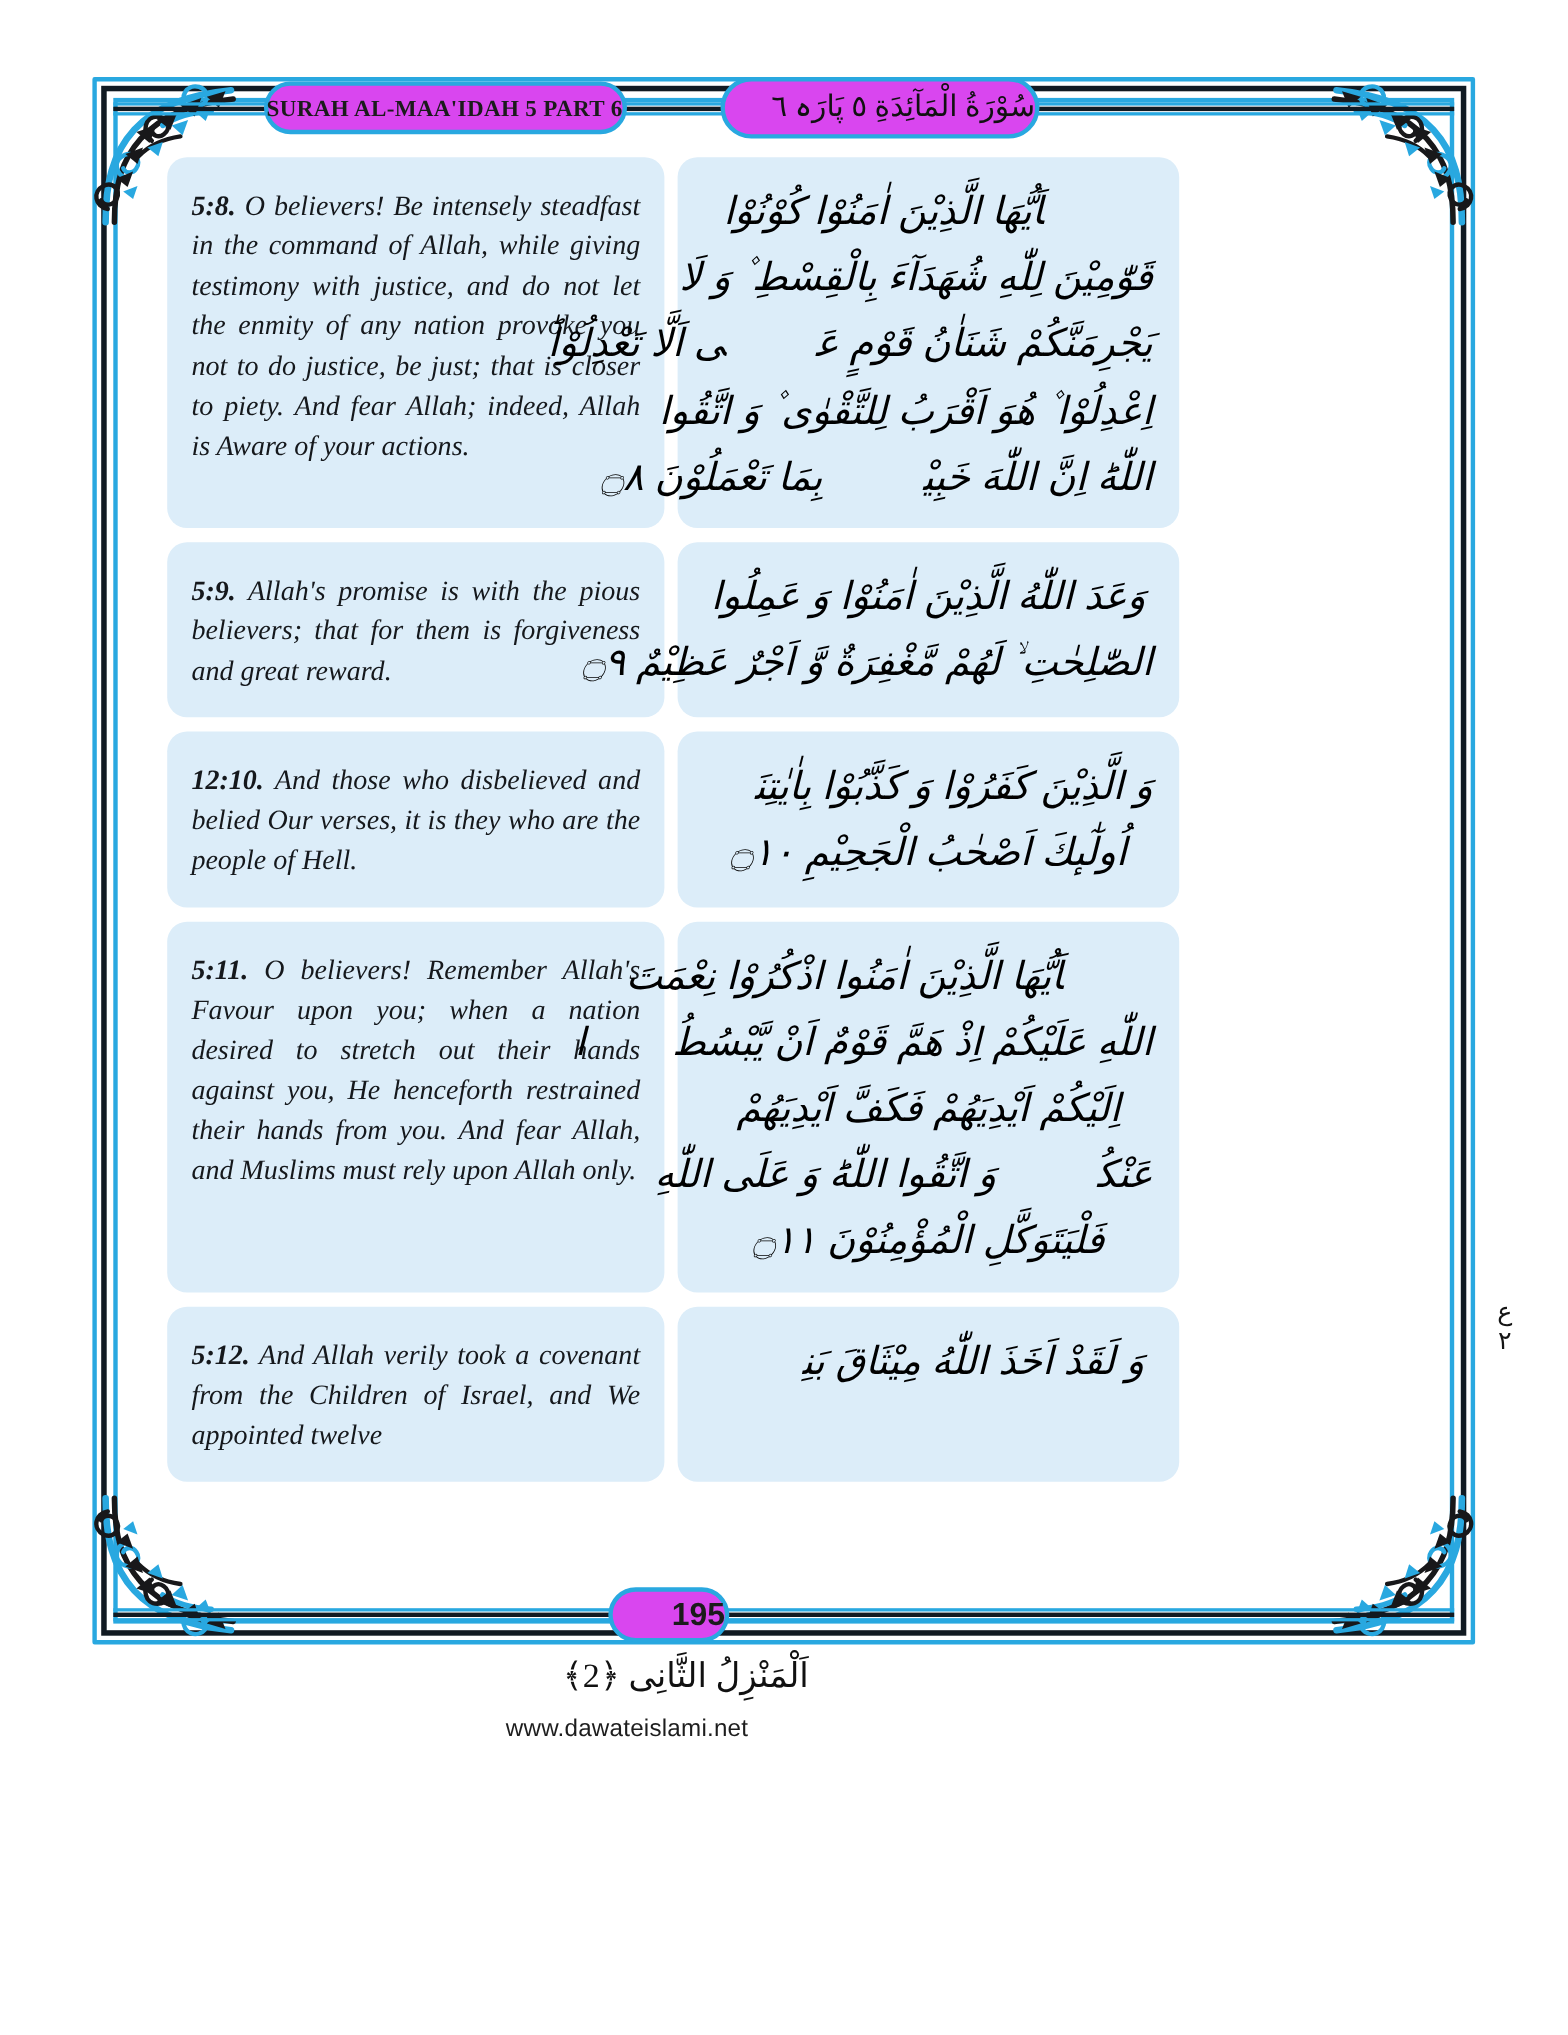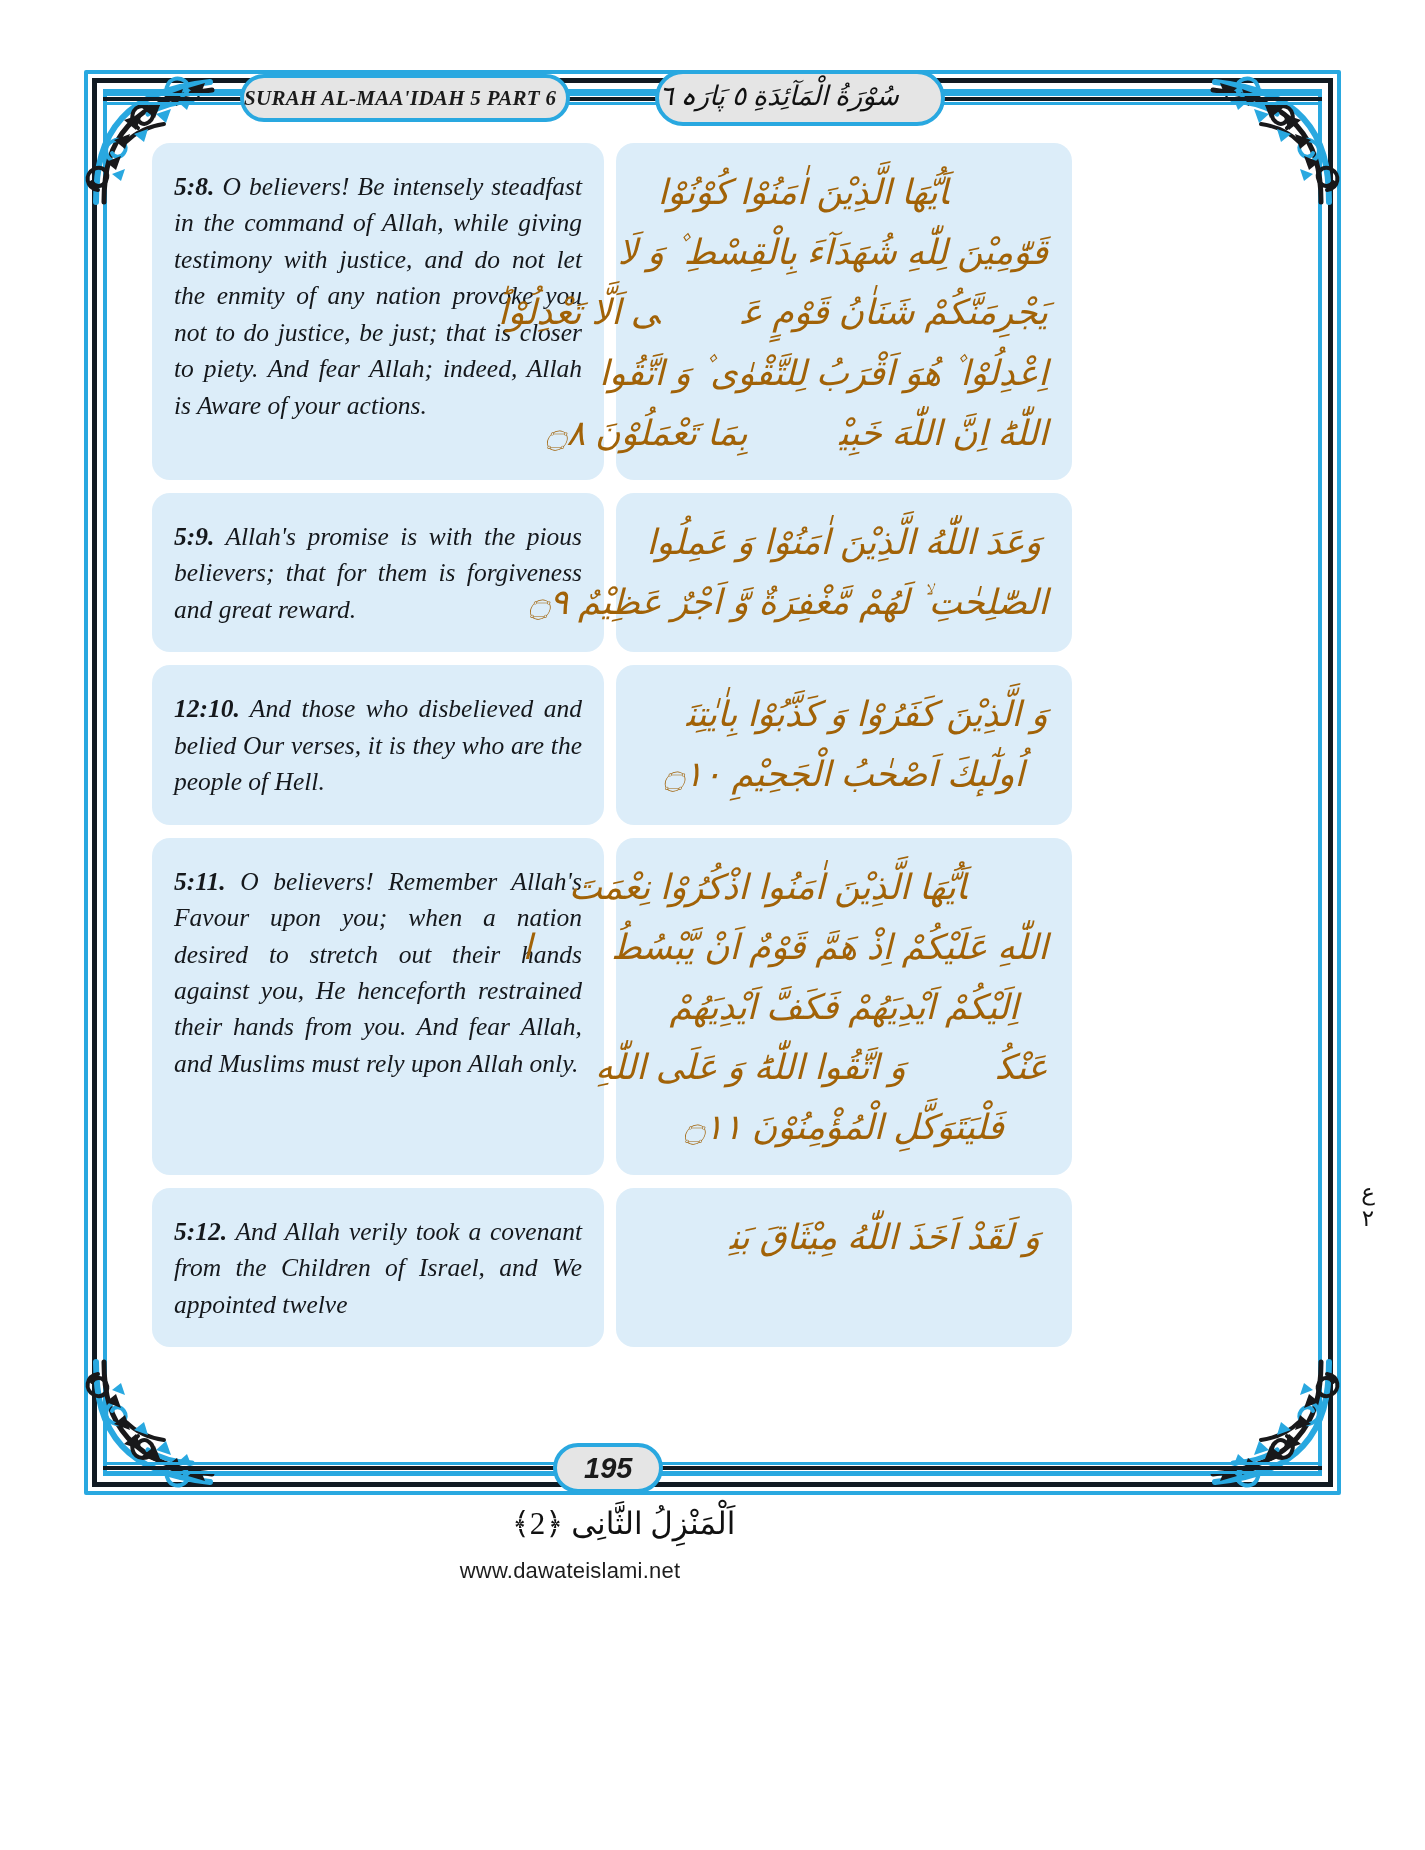--- a/index.html
+++ b/index.html
@@ -20,42 +20,42 @@
   .orn.tr{left:1197px;top:62px;transform:scaleX(-1);}
   .orn.bl{left:78px;top:1352px;transform:scaleY(-1);}
   .orn.br{left:1197px;top:1352px;transform:scale(-1,-1);}
 
   
   .hdr-rule{position:absolute;left:103px;top:93px;width:1219px;height:12px;}
   .hdr-rule .b1{position:absolute;left:0;top:0;width:100%;height:3px;background:#29a8e0;}
   .hdr-rule .b2{position:absolute;left:0;top:4px;width:100%;height:4px;background:#111a22;}
   .hdr-rule .b3{position:absolute;left:0;top:9px;width:100%;height:3px;background:#29a8e0;}
 
-  .pill{position:absolute;background:#e5e5e5;border:4px solid #29a8e0;
-        border-radius:40px;display:flex;align-items:center;justify-content:flex-start;
-        box-sizing:border-box;font-style:italic;}
+  .pill{position:absolute;background:#d946ef;border:4px solid #29a8e0;
+        border-radius:40px;display:flex;align-items:center;justify-content:flex-end;
+        box-sizing:border-box;}
   .pill-en{left:240px;top:74px;width:330px;height:48px;}
   .pill-en span{font-family:"Liberation Serif",serif;font-weight:bold;
      font-size:21px;letter-spacing:.3px;color:#1b1b1b;white-space:nowrap;}
   .pill-ar{left:655px;top:70px;width:290px;height:56px;}
   .pill-ar span{font-size:27px;color:#111;direction:rtl;white-space:nowrap;
      line-height:1;padding-bottom:4px;}
 
   
   .content{position:absolute;left:152px;top:143px;width:920px;height:1290px;}
   .vrow{display:flex;gap:12px;margin-bottom:13px;}
   .cell{background:#dcedf9;border-radius:18px;box-sizing:border-box;font-style:italic;}
   .cell-en{width:452px;padding:26px 22px 24px 22px;}
   .cell-ar{width:456px;padding:20px 24px 16px 24px;}
 
   .en-text{font-family:"Liberation Serif",serif;font-size:25.5px;line-height:1.43;
      color:#15181c;text-align:justify;text-justify:inter-word;hyphens:none;}
   .en-text b{font-weight:bold;}
 
-  .ar-text{direction:rtl;text-align:center;color:#a16207;
+  .ar-text{direction:rtl;text-align:center;color:#000000;
      font-size:35px;line-height:1.72;word-spacing:1px;}
   .ar-line{display:block;white-space:nowrap;}
 
   
   .ruku{position:absolute;left:1345px;top:1180px;width:46px;
         text-align:center;font-size:23px;color:#141414;line-height:1.15;}
   .ruku div{display:block;}
 
   
   .ftr-rule{position:absolute;left:103px;top:1462px;width:1219px;height:12px;}

